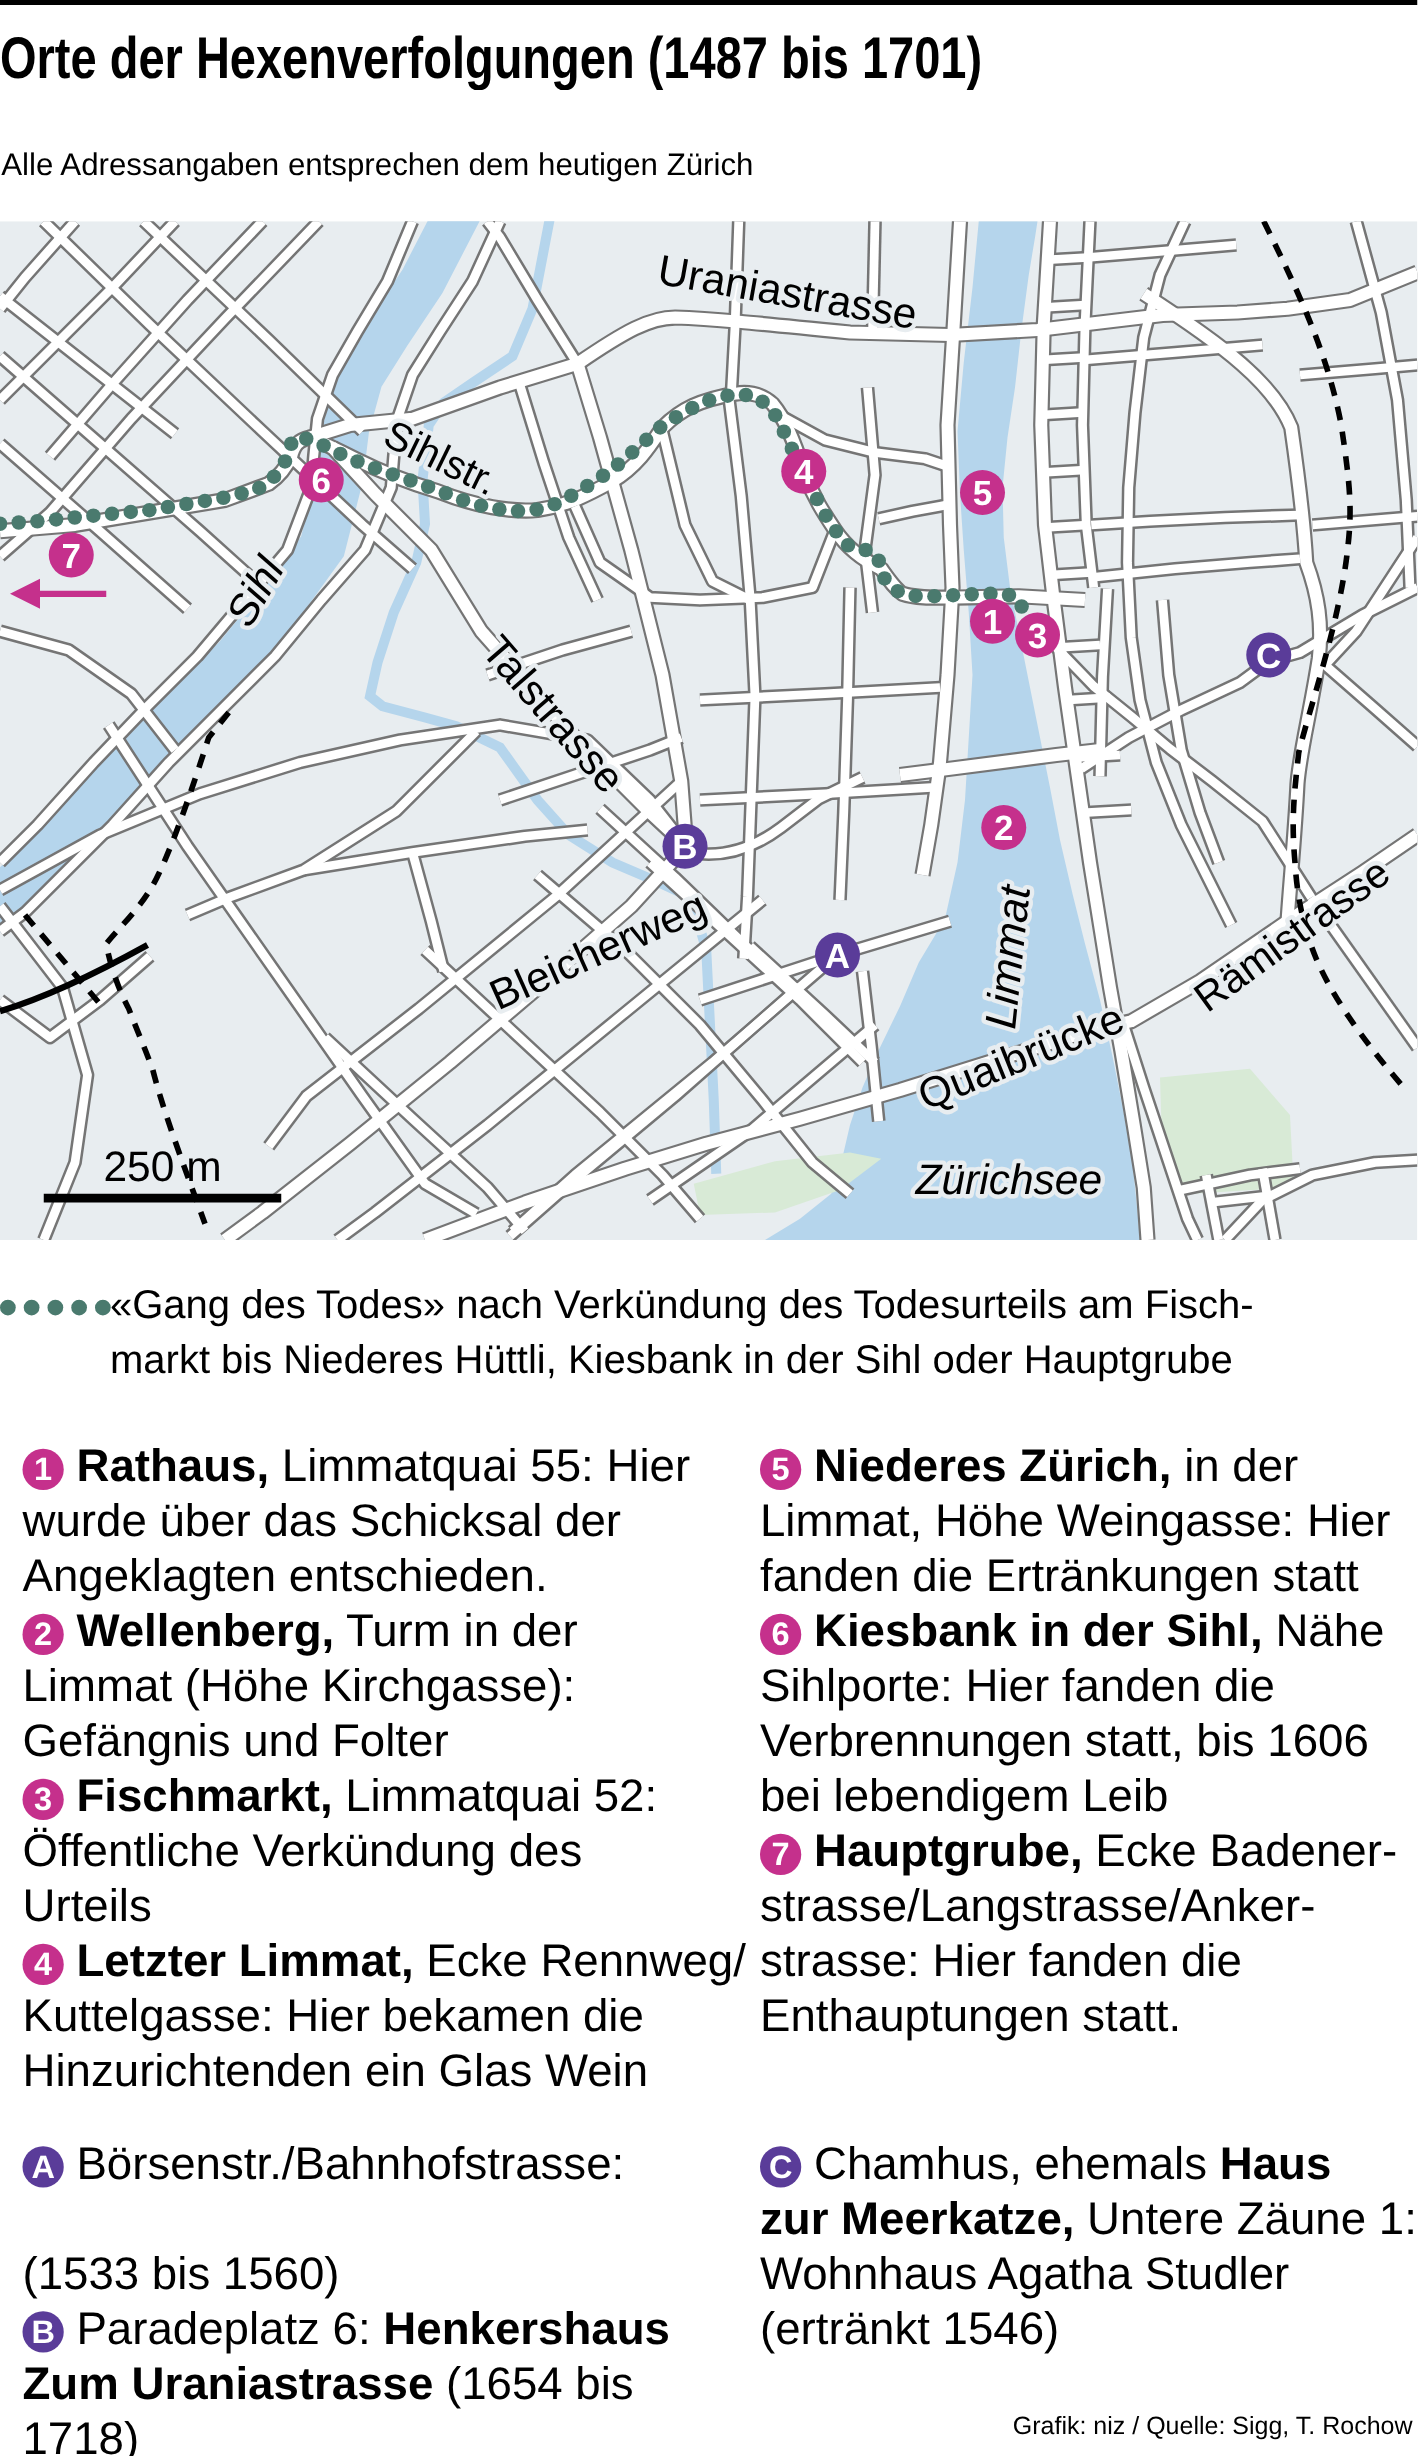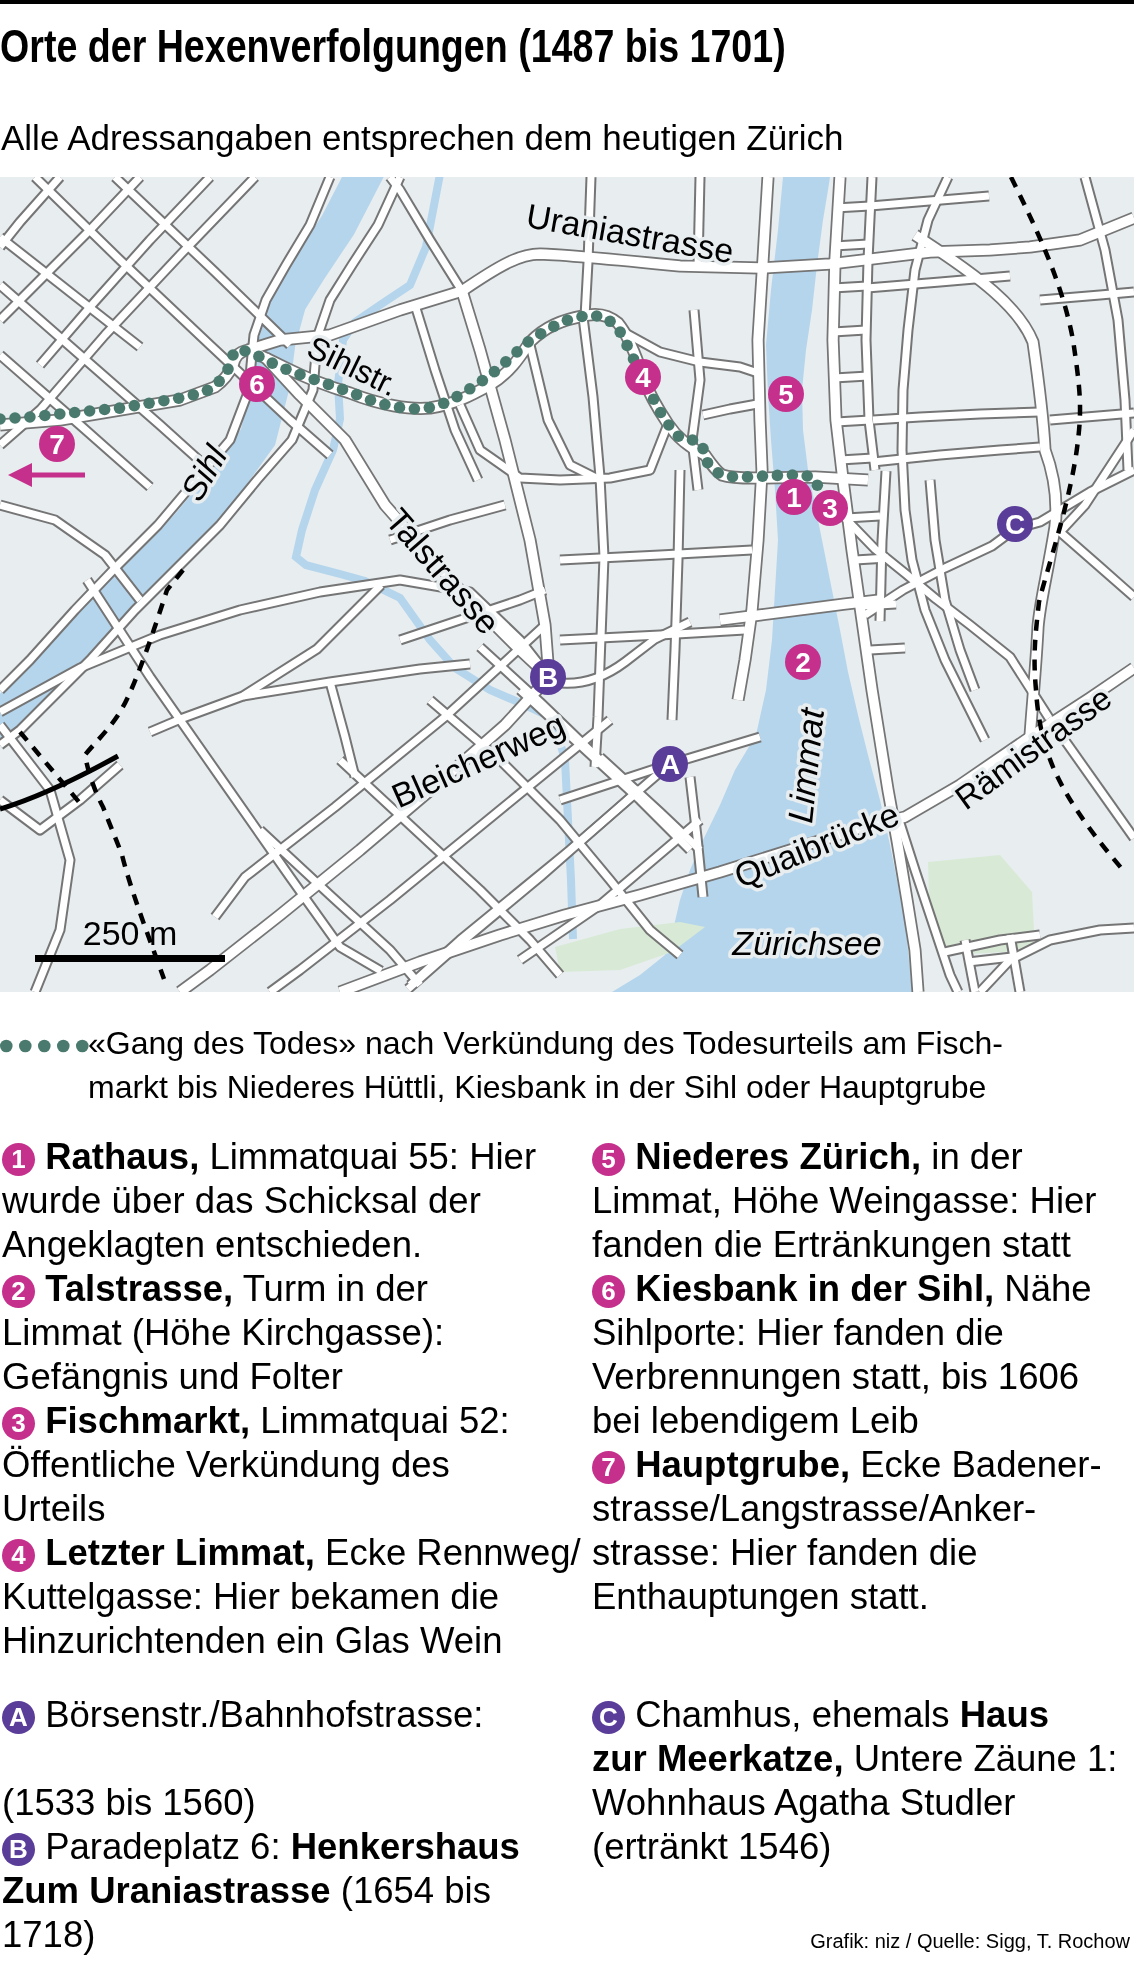--- a/index.html
+++ b/index.html
@@ -1,29 +1,29 @@
 <!DOCTYPE html>
 <html><head>
 <meta charset="utf-8">
 <style>
   html,body{margin:0;padding:0;background:#fff;}
   body{width:1134px;height:1965px;position:relative;font-family:"Liberation Sans",sans-serif;color:#000;overflow:hidden;}
   .abs{position:absolute;}
   .num{display:inline-block;width:33px;height:33px;border-radius:50%;background:#c5308c;color:#fff;font-weight:bold;font-size:26px;line-height:33px;text-align:center;vertical-align:1px;letter-spacing:0;}
   .let{background:#5a3c99;}
-  p{margin:0;}
+  p{margin:16px;}
 </style>
 </head>
 <body>
 
 <div class="abs" style="left:0;top:0;width:1134px;height:4px;background:#000;"></div>
 
 <div class="abs" style="left:0px;top:18px;font-size:47px;font-weight:bold;transform:scaleX(0.80);transform-origin:left top;white-space:nowrap;letter-spacing:0px;">Orte der Hexenverfolgungen (1487 bis 1701)</div>
 
-<div class="abs" style="left:1px;top:118px;font-size:35px;white-space:nowrap;">Alle Adressangaben entsprechen dem heutigen Zürich</div>
+<div class="abs" style="left:1px;top:118px;font-size:25px;white-space:nowrap;">Alle Adressangaben entsprechen dem heutigen Zürich</div>
 
 <div class="abs" style="left:0;top:177px;width:1134px;height:815px;">
 <svg width="1134" height="815" viewBox="0 0 1134 815">
 
 <rect x="0" y="0" width="1134" height="815" fill="#e8edf0"></rect>
 
 <path d="M783,0 L778,53 L771,113 L766,168 L768,218 L771,263 L775,313 L778,363 L775,413 L772,463 L766,513 L756,558 L735,593 L720,628 L703,663 L690,693 L680,723 L673,753 L665,778 L640,798 L612,815 L912,815 L910,793 L906,753 L898,708 L890,668 L880,623 L868,578 L858,538 L848,495 L840,453 L832,413 L824,373 L816,333 L808,293 L803,253 L802,213 L806,173 L812,133 L817,88 L823,43 L828,13 L830,0 Z" fill="#b5d5ec"></path>
 
 <path d="M368,-10 L338,48 L310,90 L288,125 L277,165 L272,205 L258,260 L227,303 L190,348 L150,388 L105,433 L60,483 L20,523 L-15,558" fill="none" stroke="#b5d5ec" stroke-width="37"></path>
 
@@ -384,21 +384,21 @@
       <circle cx="6.3" cy="13" r="6.3"></circle>
       <circle cx="25.3" cy="13" r="6.3"></circle>
       <circle cx="44.3" cy="13" r="6.3"></circle>
       <circle cx="63.3" cy="13" r="6.3"></circle>
       <circle cx="82.3" cy="13" r="6.3"></circle>
     </g>
   </svg>
 
 <p class="abs" style="left:2px;top:1135px;font-size:36.5px;line-height:44px;width:660px;">
 <span class="num">1</span> <b>Rathaus,</b> Limmatquai 55: Hier<br>wurde über das Schicksal der<br>Angeklagten entschieden.<br>
-<span class="num">2</span> <b>Talstrasse,</b> Turm in der<br>Limmat (Höhe Kirchgasse):<br>Gefängnis und Folter<br>
+<span class="num">2</span> <b>Wellenberg,</b> Turm in der<br>Limmat (Höhe Kirchgasse):<br>Gefängnis und Folter<br>
 <span class="num">3</span> <b>Fischmarkt,</b> Limmatquai 52:<br>Öffentliche Verkündung des<br>Urteils<br>
 <span class="num">4</span> <b>Letzter Limmat,</b> Ecke Rennweg/<br>Kuttelgasse: Hier bekamen die<br>Hinzurichtenden ein Glas Wein</p>
 
 <p class="abs" style="left:592px;top:1135px;font-size:36.5px;line-height:44px;width:600px;">
 <span class="num">5</span> <b>Niederes Zürich,</b> in der<br>Limmat, Höhe Weingasse: Hier<br>fanden die Ertränkungen statt<br>
 <span class="num">6</span> <b>Kiesbank in der Sihl,</b> Nähe<br>Sihlporte: Hier fanden die<br>Verbrennungen statt, bis 1606<br>bei lebendigem Leib<br>
 <span class="num">7</span> <b>Hauptgrube,</b> Ecke Badener-<br>strasse/Langstrasse/Anker-<br>strasse: Hier fanden die<br>Enthauptungen statt.</p>
 
 <p class="abs" style="left:2px;top:1693px;font-size:36.5px;line-height:44px;width:660px;">
 <span class="num let">A</span> Börsenstr./Bahnhofstrasse:<br><br>(1533 bis 1560)<br>

